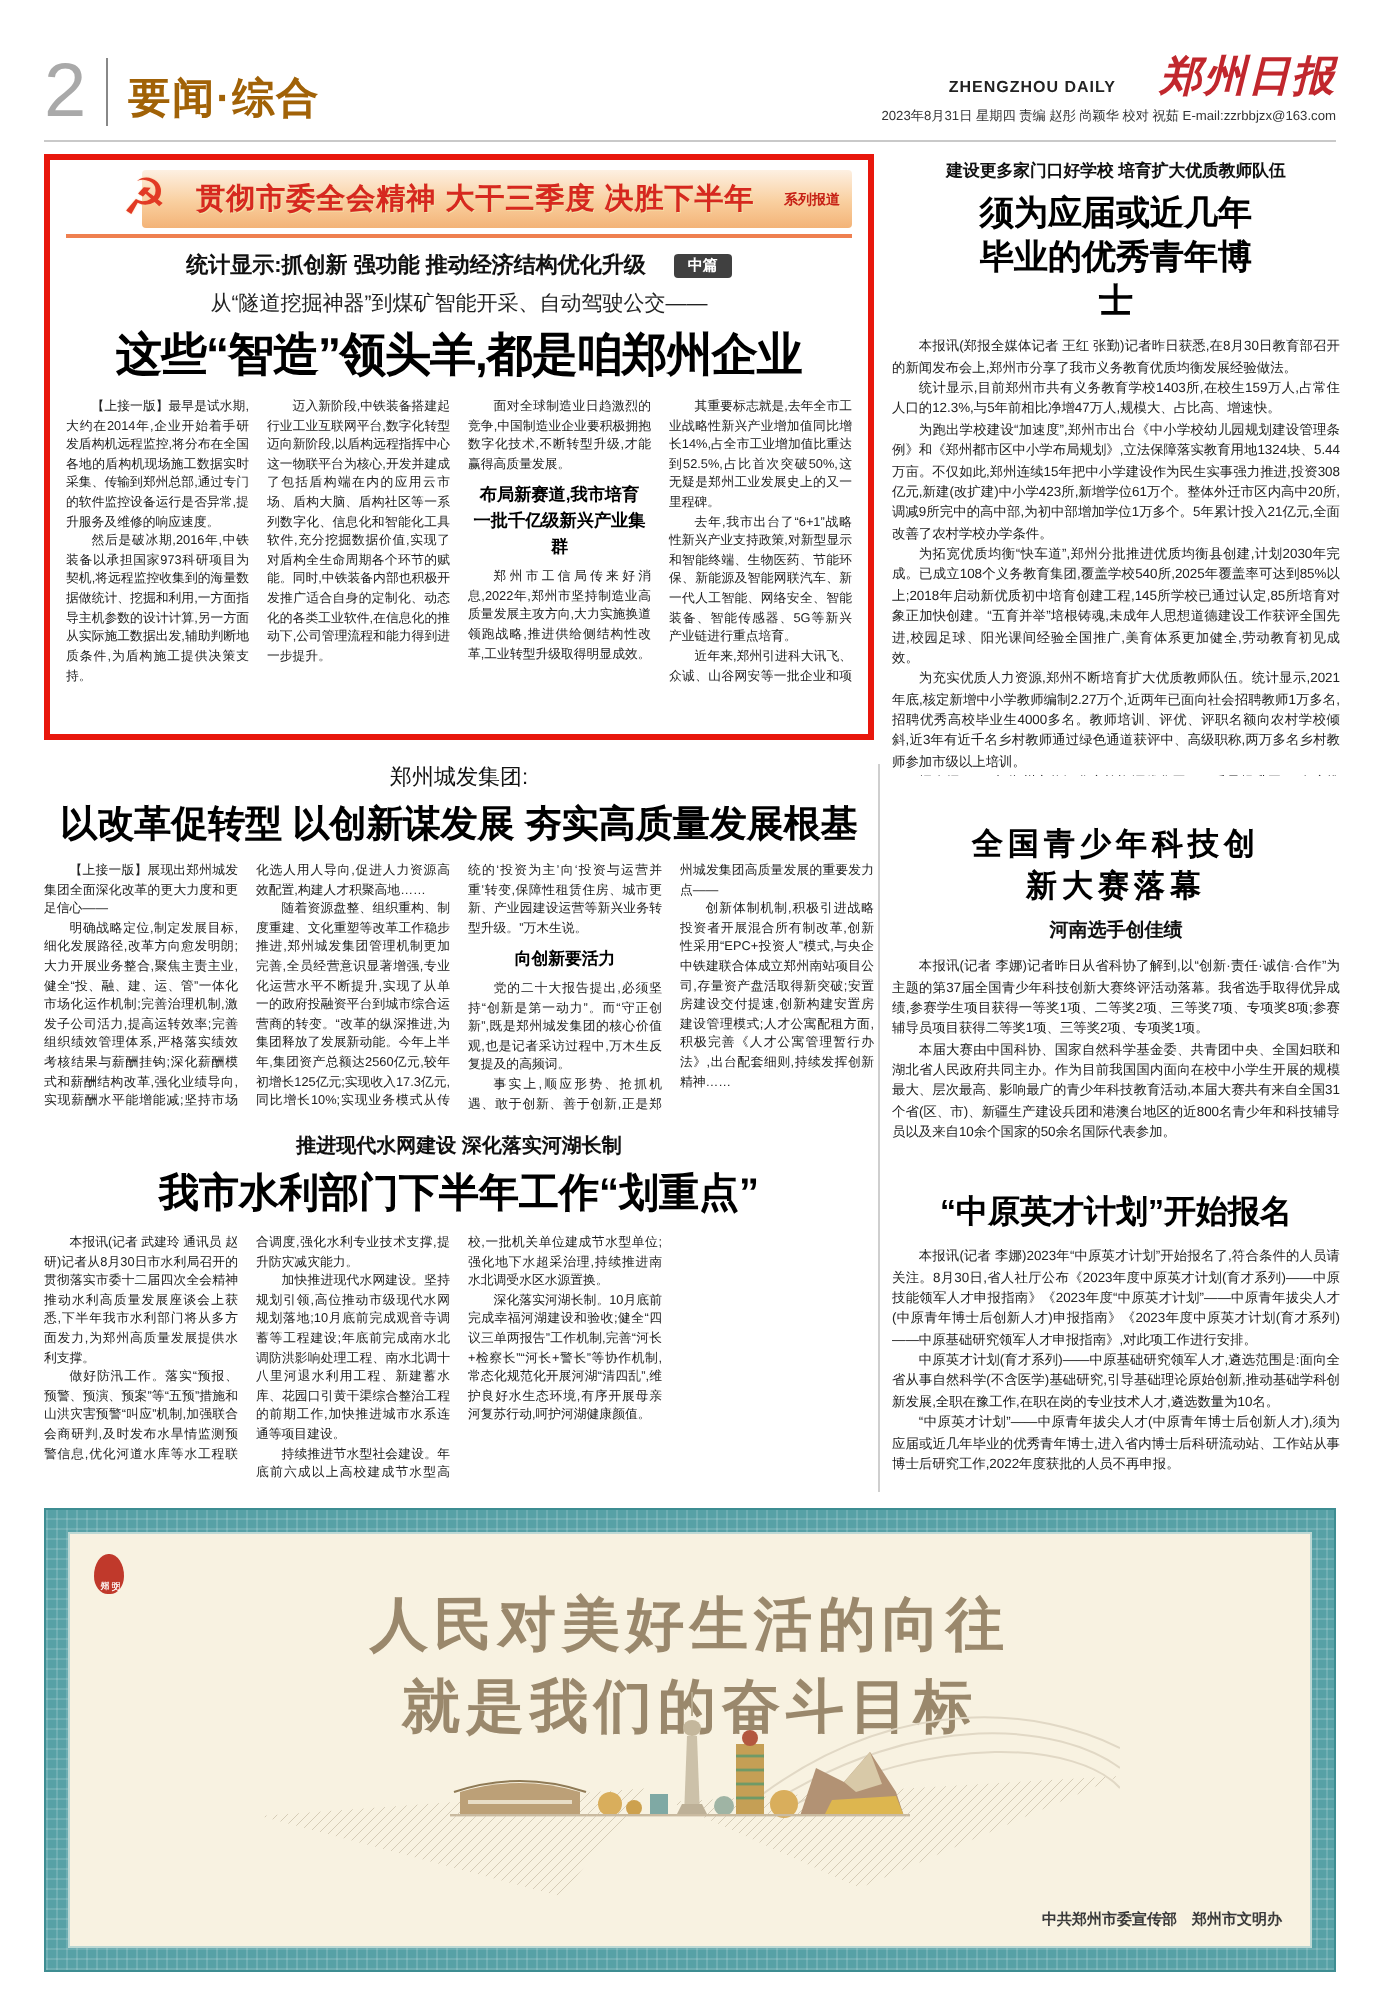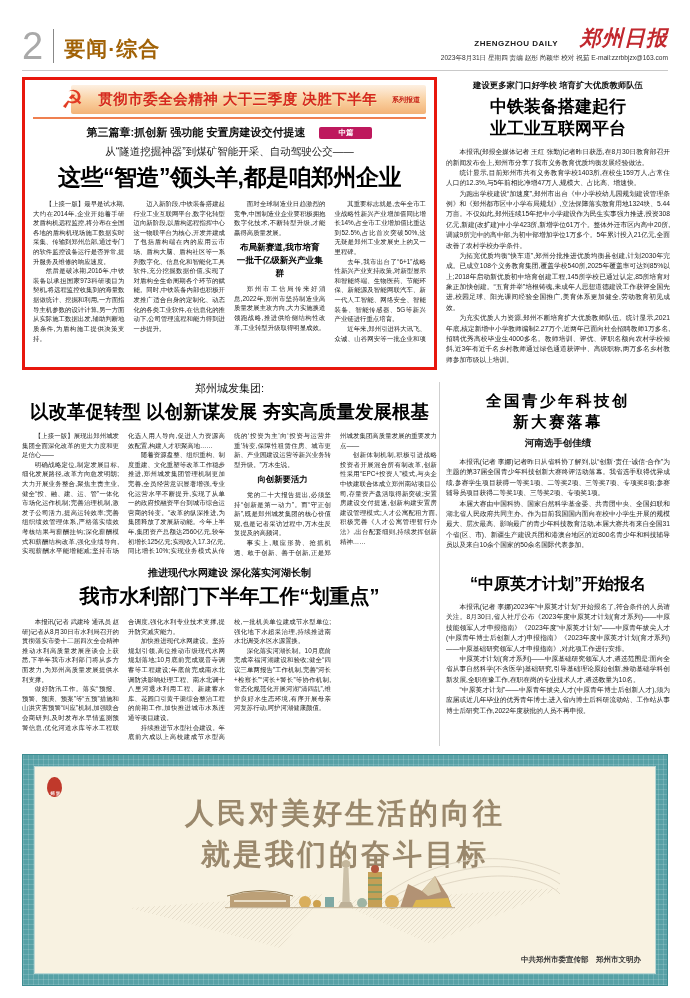--- a/index.html
+++ b/index.html
@@ -20,21 +20,21 @@
   .hdr-rule { position:absolute; top:70px; left:22px; right:22px; border-top:1px solid #c9c9c9; }
 
   
   .feature { position:absolute; top:77px; left:22px; width:415px; height:293px; border:3px solid #e8170d; background:#fff; padding:5px 8px; overflow:hidden; }
   .fbanner { margin-left:38px; height:29px; background:linear-gradient(180deg,#fdf0e2 0%,#f9cf9f 55%,#f3b377 100%); border-radius:2px; display:flex; align-items:center; padding:0 6px; }
   .emblem { font-size:25px; color:#e23a25; line-height:1; margin-left:-16px; text-shadow:0 0 1px #f6d2a0; }
   .fbanner-title { flex:1; text-align:center; font-size:14.5px; font-weight:900; color:#d6281f; letter-spacing:0.5px; text-shadow:0.5px 0.5px 0 #f3e0a8; }
   .fbanner-tag { font-size:7px; font-weight:bold; color:#c62015; white-space:nowrap; }
   .fbanner-rule { margin-top:3px; border-top:2px solid #ef8050; }
   .fchapter { margin-top:6px; text-align:center; font-size:11px; font-weight:bold; color:#111; }
-  .fbadge { display:inline-block; background:#be185d; color:#fff; font-size:7.5px; font-weight:bold; padding:1px 19px; border-radius:2px; vertical-align:1px; margin-left:14px; }
+  .fbadge { display:inline-block; background:#404040; color:#fff; font-size:7.5px; font-weight:bold; padding:1px 7px; border-radius:2px; vertical-align:1px; margin-left:14px; }
   .fdeck { margin-top:5px; text-align:center; font-size:10.5px; color:#222; }
   .fheadline { margin-top:3px; text-align:center; font-size:23px; font-weight:900; color:#000; letter-spacing:-0.5px; }
   .fbody { margin-top:6px; height:150px; overflow:hidden; column-count:4; column-gap:9px; column-fill:auto; font-size:6.4px; line-height:1.5; text-align:justify; color:#222; }
   .fbody p, .abody4 p { text-indent:2em; margin:0; }
   .sub-feature { font-size:8.6px; font-weight:bold; text-align:center; margin:4px 2px; break-inside:avoid; color:#000; text-indent:0; }
 
   
   .article-left { position:absolute; left:22px; width:415px; }
   .citydev { top:381px; }
   .water { top:566px; }
@@ -97,21 +97,21 @@
   <div class="hdr-rule"></div>
 
   <div class="feature">
     <div class="fbanner">
       <span class="emblem">☭</span>
       <span class="fbanner-title">贯彻市委全会精神 大干三季度 决胜下半年</span>
       <span class="fbanner-tag">系列报道</span>
     </div>
     <div class="fbanner-rule"></div>
     <div class="fchapter">
-      <span>第三篇章:抓创新 强功能 安置房建设交付提速</span><span class="fbadge">中篇</span>
+      <span>统计显示:抓创新 强功能 推动经济结构优化升级</span><span class="fbadge">中篇</span>
     </div>
     <div class="fdeck">从“隧道挖掘神器”到煤矿智能开采、自动驾驶公交——</div>
     <div class="fheadline">这些“智造”领头羊,都是咱郑州企业</div>
     <div class="fbody">
       <p>【上接一版】最早是试水期,大约在2014年,企业开始着手研发盾构机远程监控,将分布在全国各地的盾构机现场施工数据实时采集、传输到郑州总部,通过专门的软件监控设备运行是否异常,提升服务及维修的响应速度。</p>
       <p>然后是破冰期,2016年,中铁装备以承担国家973科研项目为契机,将远程监控收集到的海量数据做统计、挖掘和利用,一方面指导主机参数的设计计算,另一方面从实际施工数据出发,辅助判断地质条件,为盾构施工提供决策支持。</p>
       <p>迈入新阶段,中铁装备搭建起行业工业互联网平台,数字化转型迈向新阶段,以盾构远程指挥中心这一物联平台为核心,开发并建成了包括盾构端在内的应用云市场、盾构大脑、盾构社区等一系列数字化、信息化和智能化工具软件,充分挖掘数据价值,实现了对盾构全生命周期各个环节的赋能。同时,中铁装备内部也积极开发推广适合自身的定制化、动态化的各类工业软件,在信息化的推动下,公司管理流程和能力得到进一步提升。</p>
       <p>面对全球制造业日趋激烈的竞争,中国制造业企业要积极拥抱数字化技术,不断转型升级,才能赢得高质量发展。</p>
       <h4 class="sub-feature">布局新赛道,我市培育一批千亿级新兴产业集群</h4>
       <p>郑州市工信局传来好消息,2022年,郑州市坚持制造业高质量发展主攻方向,大力实施换道领跑战略,推进供给侧结构性改革,工业转型升级取得明显成效。</p>
@@ -146,21 +146,21 @@
       <p>持续推进节水型社会建设。年底前六成以上高校建成节水型高校,一批机关单位建成节水型单位;强化地下水超采治理,持续推进南水北调受水区水源置换。</p>
       <p>深化落实河湖长制。10月底前完成幸福河湖建设和验收;健全“四议三单两报告”工作机制,完善“河长+检察长”“河长+警长”等协作机制,常态化规范化开展河湖“清四乱”,维护良好水生态环境,有序开展母亲河复苏行动,呵护河湖健康颜值。</p>
     </div>
   </div>
 
   <div class="vrule"></div>
   <div class="rightcol">
 
     <div>
       <div class="r-kicker">建设更多家门口好学校 培育扩大优质教师队伍</div>
-      <div class="hl-edu">中铁装备搭建起行业工业互联网平台</div>
+      <div class="hl-edu">须为应届或近几年毕业的优秀青年博士</div>
       <div class="r-body edu-body">
         <p>本报讯(郑报全媒体记者 王红 张勤)记者昨日获悉,在8月30日教育部召开的新闻发布会上,郑州市分享了我市义务教育优质均衡发展经验做法。</p>
         <p>统计显示,目前郑州市共有义务教育学校1403所,在校生159万人,占常住人口的12.3%,与5年前相比净增47万人,规模大、占比高、增速快。</p>
         <p>为跑出学校建设“加速度”,郑州市出台《中小学校幼儿园规划建设管理条例》和《郑州都市区中小学布局规划》,立法保障落实教育用地1324块、5.44万亩。不仅如此,郑州连续15年把中小学建设作为民生实事强力推进,投资308亿元,新建(改扩建)中小学423所,新增学位61万个。整体外迁市区内高中20所,调减9所完中的高中部,为初中部增加学位1万多个。5年累计投入21亿元,全面改善了农村学校办学条件。</p>
         <p>为拓宽优质均衡“快车道”,郑州分批推进优质均衡县创建,计划2030年完成。已成立108个义务教育集团,覆盖学校540所,2025年覆盖率可达到85%以上;2018年启动新优质初中培育创建工程,145所学校已通过认定,85所培育对象正加快创建。“五育并举”培根铸魂,未成年人思想道德建设工作获评全国先进,校园足球、阳光课间经验全国推广,美育体系更加健全,劳动教育初见成效。</p>
         <p>为充实优质人力资源,郑州不断培育扩大优质教师队伍。统计显示,2021年底,核定新增中小学教师编制2.27万个,近两年已面向社会招聘教师1万多名,招聘优秀高校毕业生4000多名。教师培训、评优、评职名额向农村学校倾斜,近3年有近千名乡村教师通过绿色通道获评中、高级职称,两万多名乡村教师参加市级以上培训。</p>
         <p>据介绍,下一步,郑州市将深化实施资源优化工程、质量提升工程,有序推进学位供给从“增量”到“提质”转变,加快推进基础教育教学质量提升,建设更多家门口好学校,推动基础教育从大到优、从优到强。</p>
       </div>
     </div>
 

